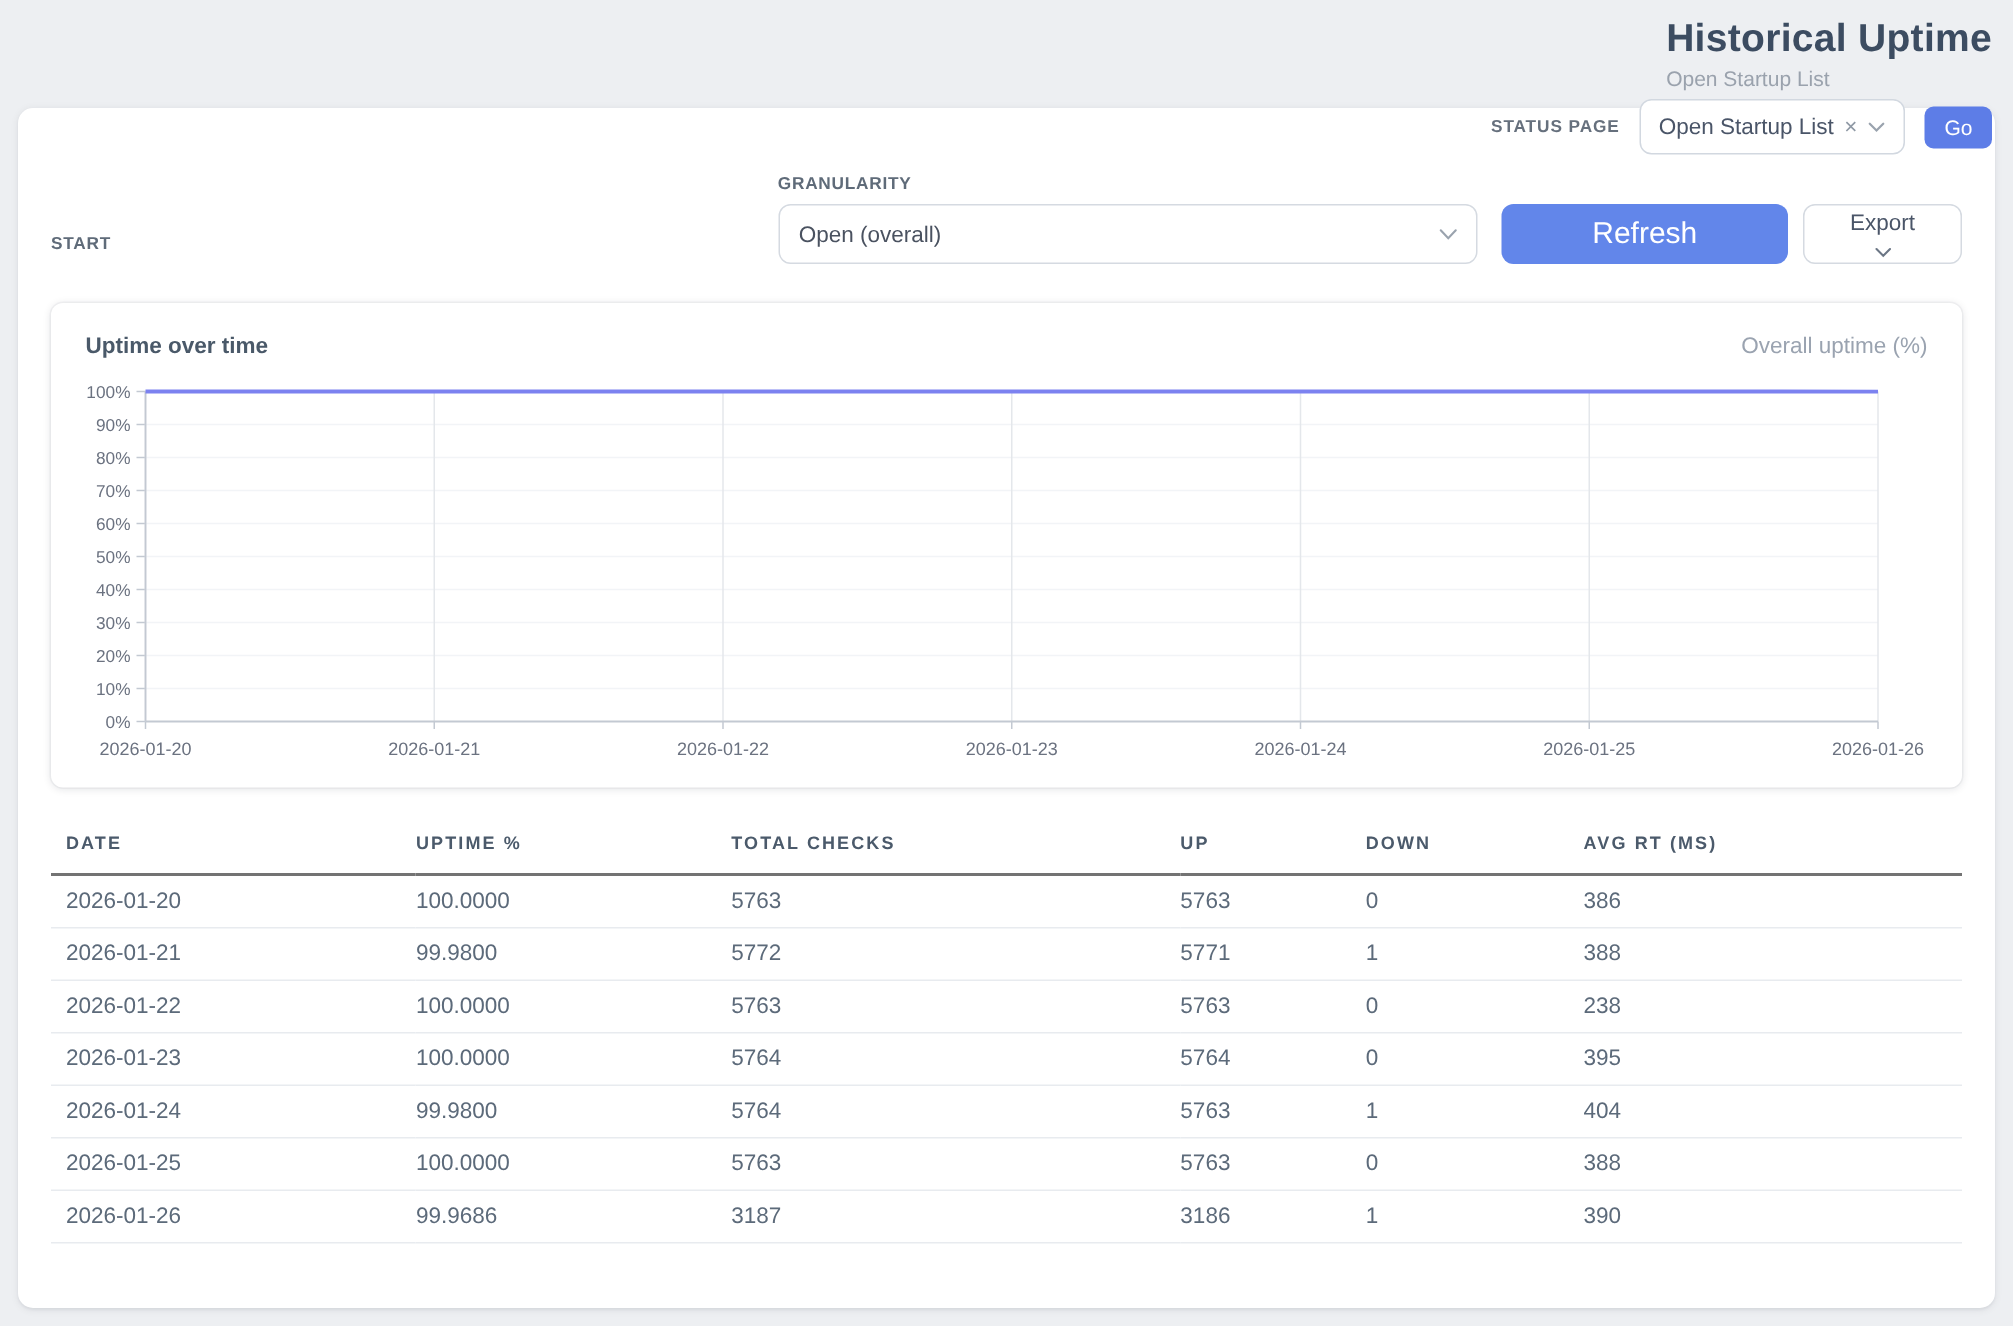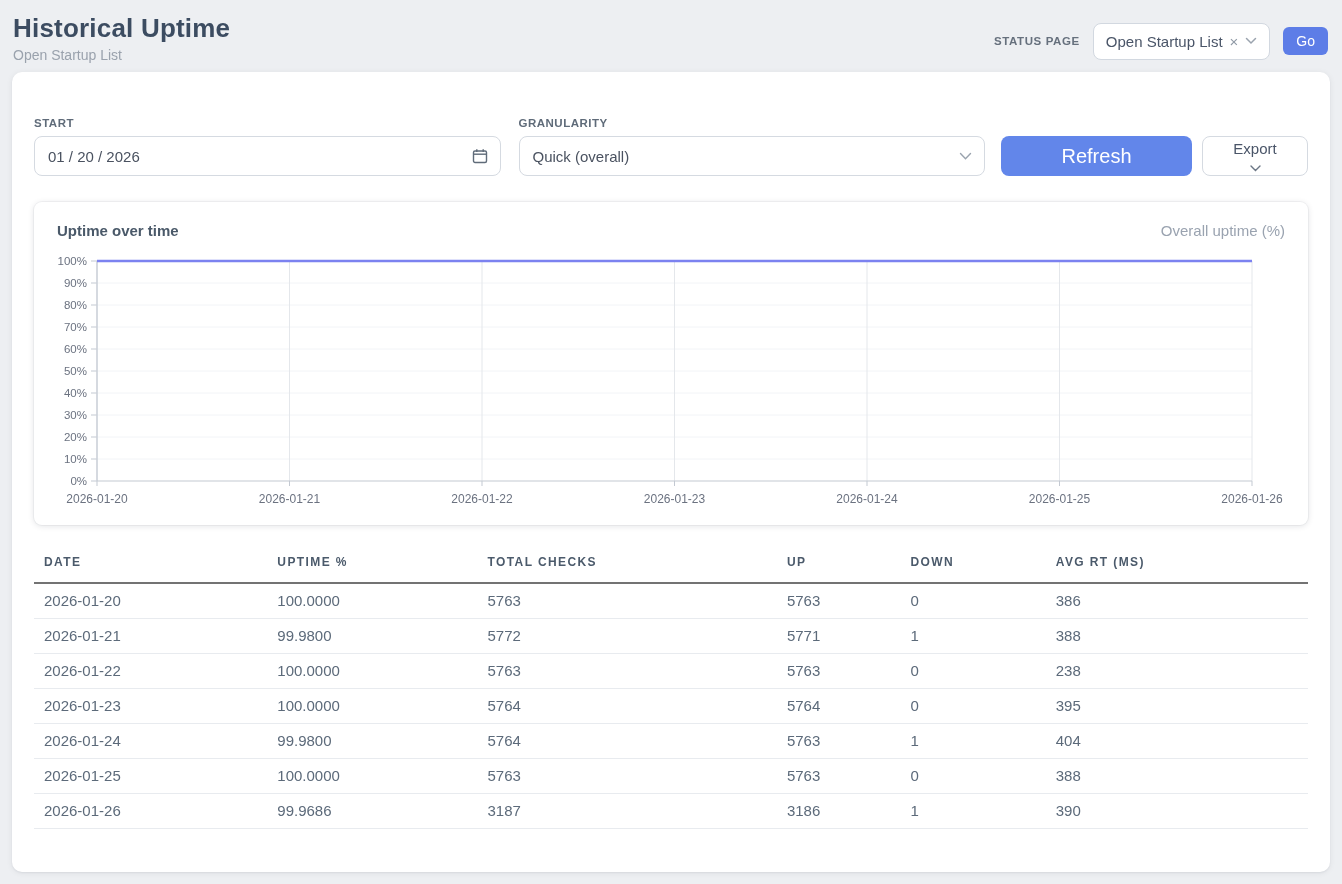--- a/index.html
+++ b/index.html
@@ -6,22 +6,22 @@
   html,body { width: 1342px; height: 884px; }
   body {
     background: #edeff2;
     font-family: "Liberation Sans", "DejaVu Sans", sans-serif;
     color: #4a5568;
     overflow: hidden;
   }
 
   
   .page-header {
-    display: flex; justify-content: space-between; align-items: center;
-    padding: 10px 14px 6px 13px; height: 72px;
+    display: flex; justify-content: space-between; align-items: flex-end;
+    padding: 10px 14px 6px 13px; height: 72px; flex-direction: column;
   }
   .page-title { font-size: 26px; font-weight: 700; color: #3c4c61; letter-spacing: .2px; }
   .page-subtitle { font-size: 14px; color: #9aa2ad; margin-top: 3px; }
   .header-right { display: flex; align-items: center; gap: 13px; margin-top: 6px; }
   .status-page-label { font-size: 11.5px; font-weight: 600; color: #66707d; letter-spacing: .6px; }
   .status-select {
     display: flex; align-items: center; gap: 7px; background: #fff;
     border: 1px solid #d2d8e0; border-radius: 8px; height: 37px; padding: 0 12px;
     font-size: 15px; color: #4a5568; cursor: pointer;
   }
@@ -115,34 +115,25 @@
     <button class="go-btn">Go</button>
   </div>
 </div>
 
 <div class="main-panel">
 
 
   <div class="fields-row">
     <div class="field">
       <span class="field-label">START</span>
-      <div class="input-box">
-        <span>01 / 20 / 2026</span>
-        <svg width="16" height="16" viewBox="0 0 16 16">
-            <rect x="1.5" y="3" width="13" height="11.5" rx="1.5" stroke="#5f6b79" fill="none" stroke-width="1.4"></rect>
-            <line x1="1.5" y1="6.2" x2="14.5" y2="6.2" stroke="#5f6b79" stroke-width="1.4"></line>
-            <line x1="4.8" y1="1.2" x2="4.8" y2="4" stroke="#5f6b79" stroke-width="1.4"></line>
-            <line x1="11.2" y1="1.2" x2="11.2" y2="4" stroke="#5f6b79" stroke-width="1.4"></line>
-          </svg>
-      </div>
     </div>
     <div class="field">
       <span class="field-label">GRANULARITY</span>
       <div class="input-box select-box">
-        <span>Quick (overall)</span>
+        <span>Open (overall)</span>
         <svg width="13" height="9" viewBox="0 0 13 9">
             <path d="M1.5 1.5 L6.5 6.8 L11.5 1.5" stroke="#9aa3ae" stroke-width="1.4" fill="none" stroke-linecap="round"></path>
           </svg>
       </div>
     </div>
     <button class="refresh-btn">Refresh</button>
     <button class="export-btn">
       <span>Export</span>
       <svg width="11" height="7" viewBox="0 0 11 7">
           <path d="M1 1 L5.5 5.5 L10 1" stroke="#6b7685" stroke-width="1.4" fill="none" stroke-linecap="round"></path>

